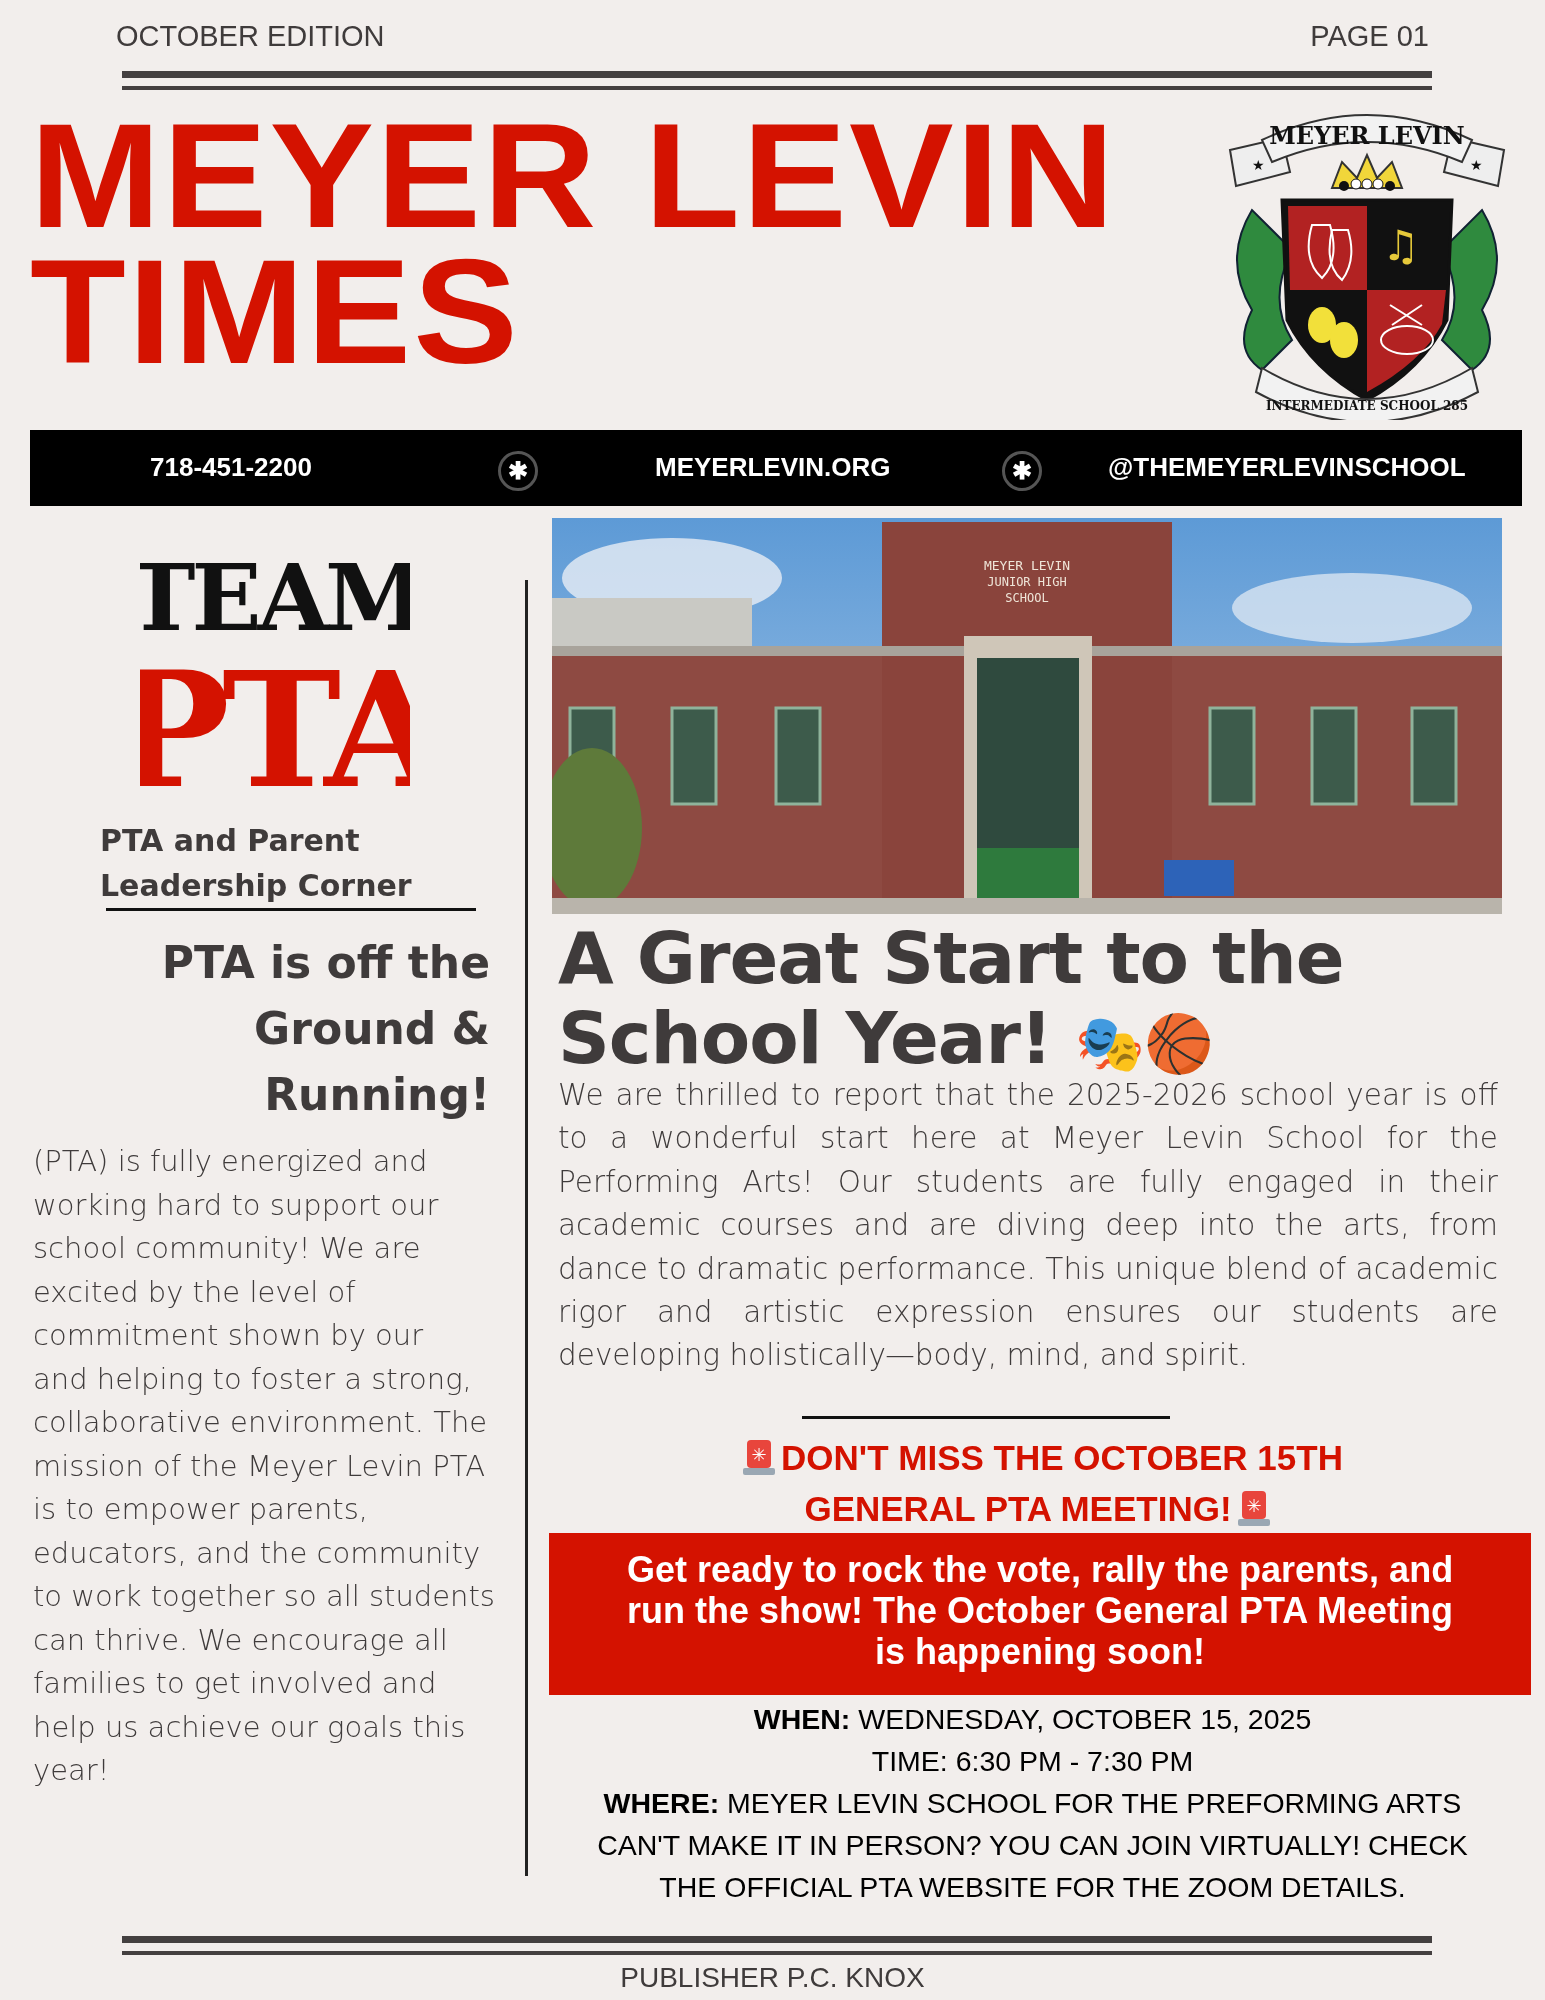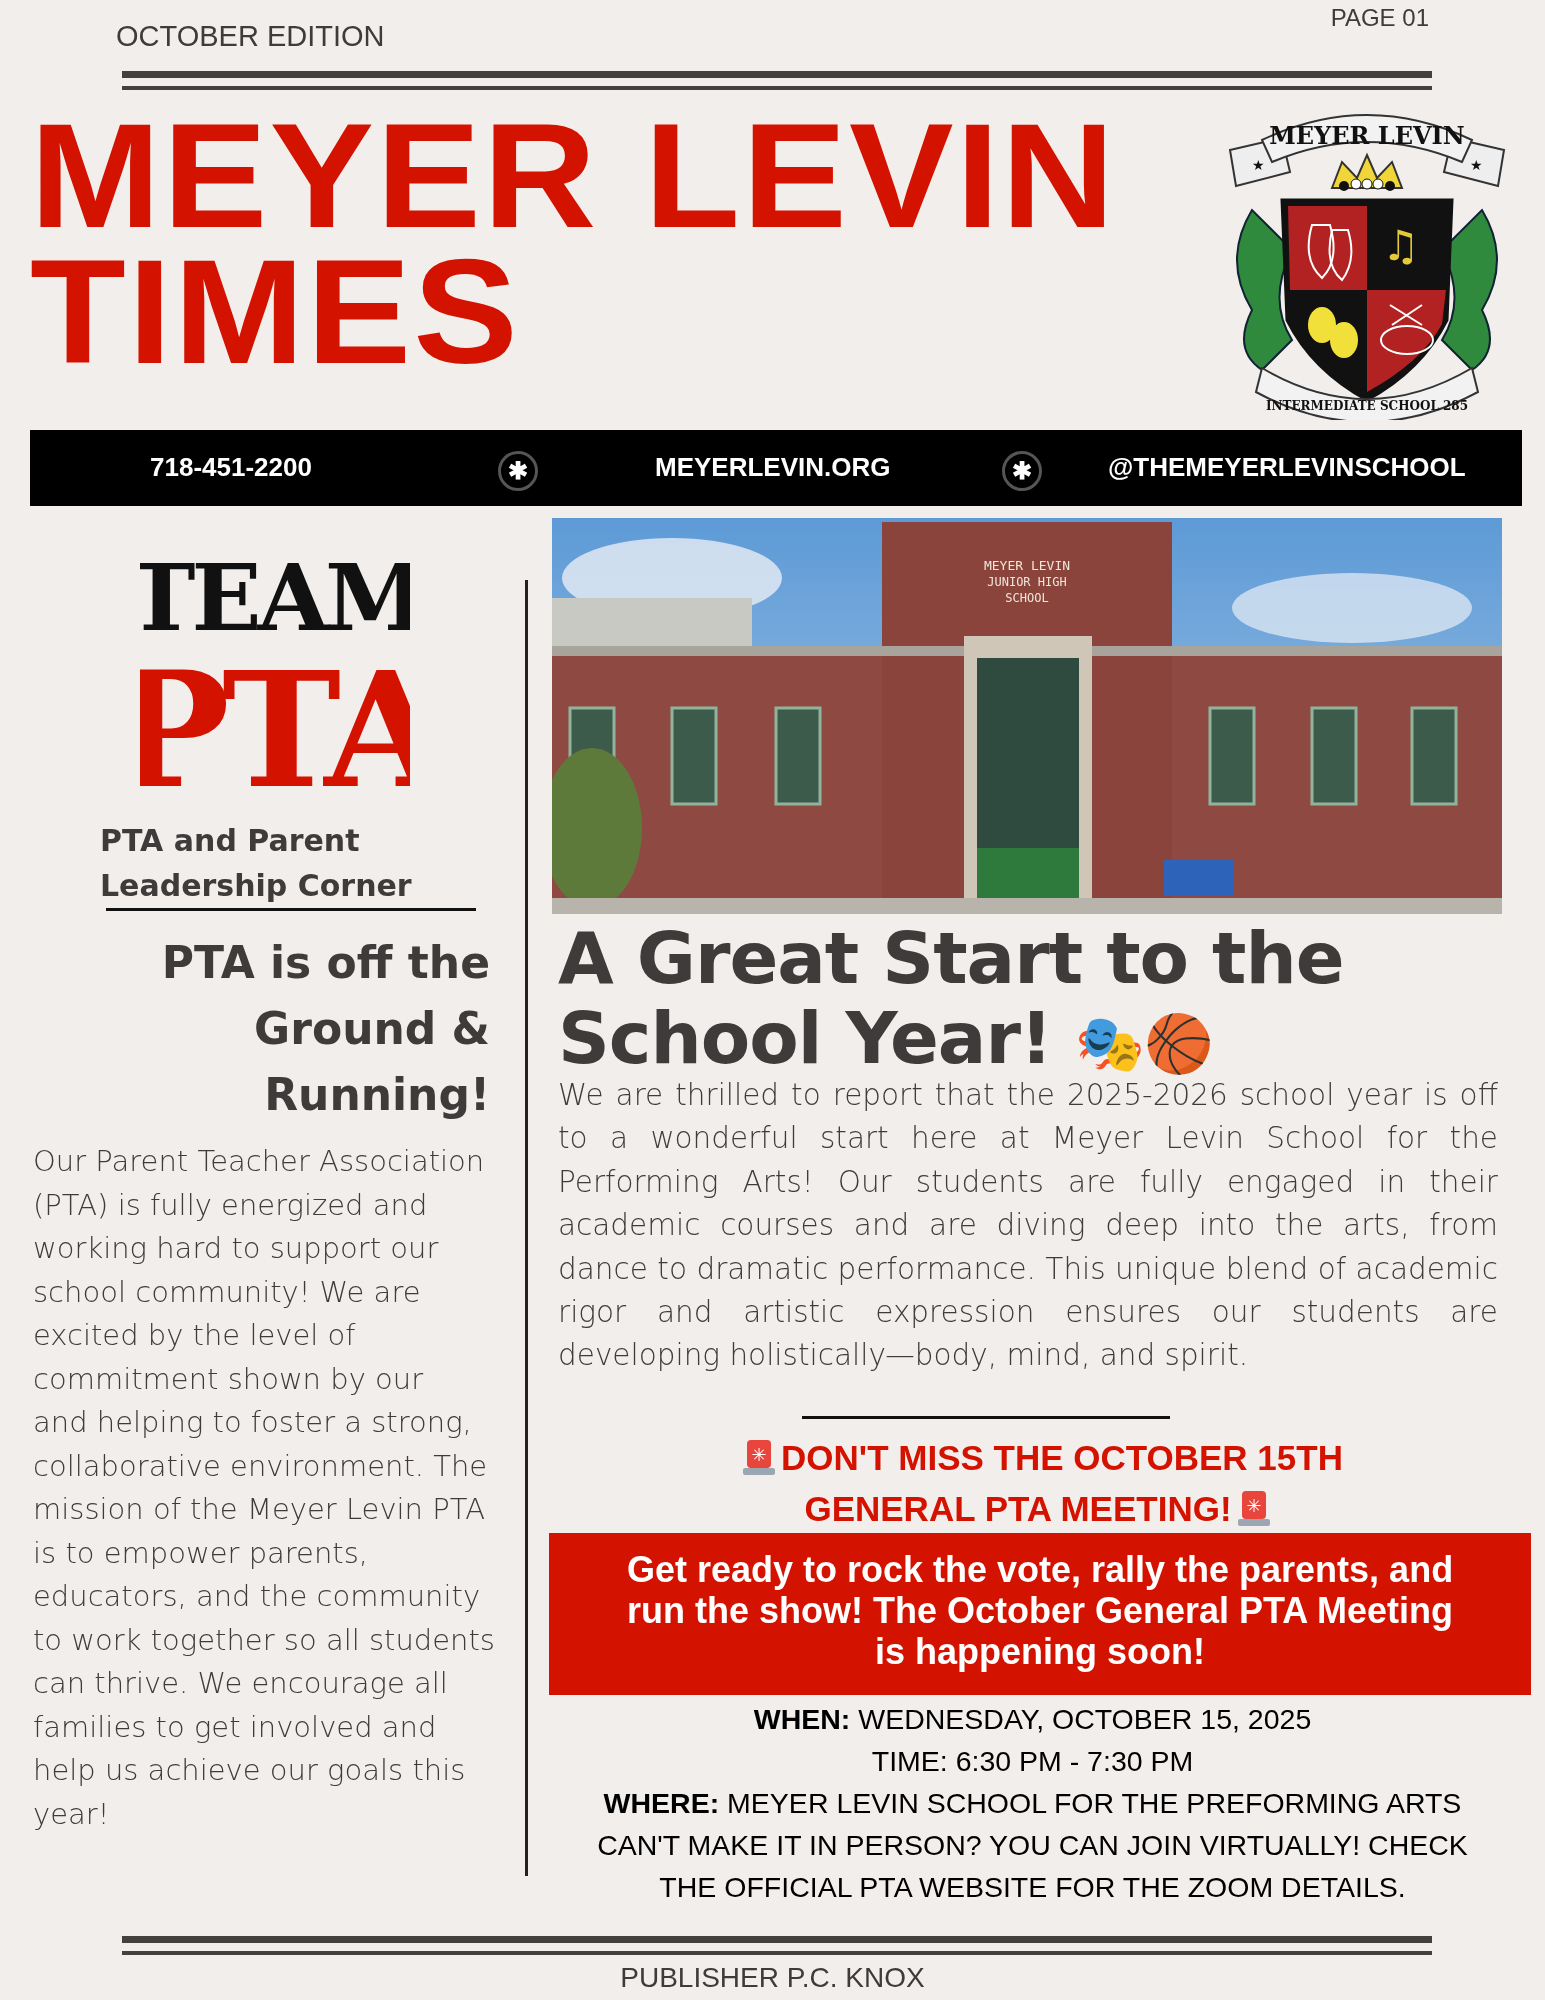--- a/index.html
+++ b/index.html
@@ -6,21 +6,21 @@
   body {
     width: 1545px; height: 2000px; position: relative; overflow: hidden;
     background: #f2eeec;
     font-family: "DejaVu Sans", sans-serif;
     color: #3f3b3b;
   }
   .abs { position: absolute; }
 
   
   .edition { left: 116px; top: 20px; font-size: 29px; color: #3f3b3b; letter-spacing: 0px; font-family: "Liberation Sans", sans-serif; }
-  .pageno { right: 116px; top: 4px; font-size: 24px; color: #3f3b3b; font-family: "Liberation Sans", sans-serif; }
+  .pageno { right: 116px; top: 20px; font-size: 29px; color: #3f3b3b; font-family: "Liberation Sans", sans-serif; }
   .rule-thick { position: absolute; left: 122px; width: 1310px; height: 7px; background: #444040; }
   .rule-thin { position: absolute; left: 122px; width: 1310px; height: 4px; background: #444040; }
 
   
   .masthead {
     left: 30px; top: 108px; font-family: "Liberation Sans", sans-serif; font-weight: 900;
     color: #d41200; font-size: 148px; line-height: 136px; letter-spacing: 2px;
     transform: scaleX(1.06); transform-origin: left top;
   }
   .masthead div { font-weight: bold; }
@@ -167,21 +167,20 @@
 </div>
 <div class="abs corner-rule"></div>
 
 <div class="abs left-headline">
   <div>PTA is off the</div>
   <div>Ground &amp;</div>
   <div>Running!</div>
 </div>
 
 <div class="abs left-body">
-  <div>Our Parent Teacher Association</div>
   <div>(PTA) is fully energized and</div>
   <div>working hard to support our</div>
   <div>school community! We are</div>
   <div>excited by the level of</div>
   <div>commitment shown by our</div>
   <div>and helping to foster a strong,</div>
   <div>collaborative environment. The</div>
   <div>mission of the Meyer Levin PTA</div>
   <div>is to empower parents,</div>
   <div>educators, and the community</div>

